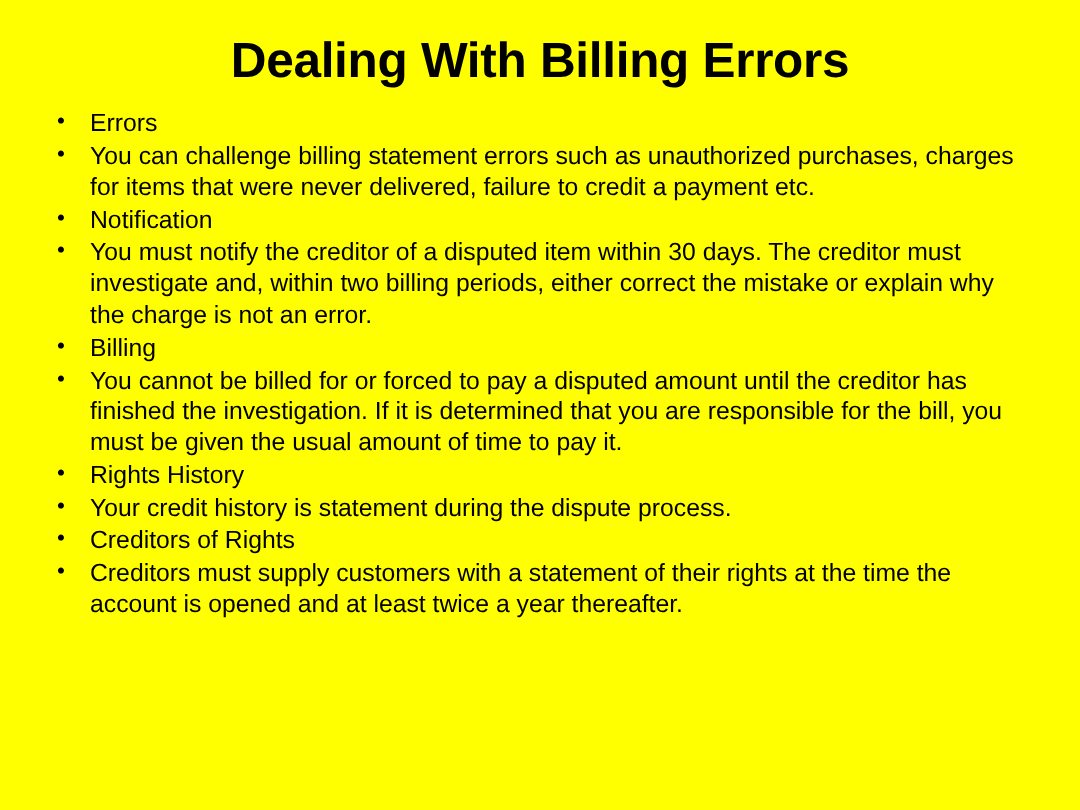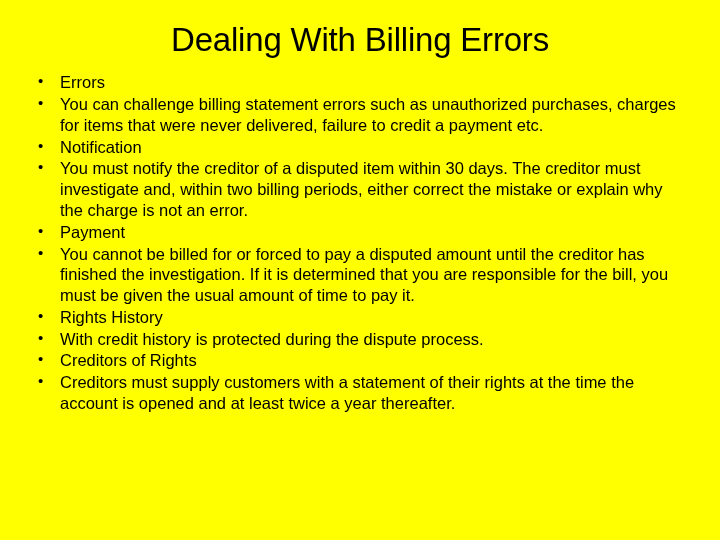--- a/index.html
+++ b/index.html
@@ -16,21 +16,21 @@
   .slide {
     width: 720px;
     height: 540px;
     background: #FFFF00;
     box-sizing: border-box;
     position: relative;
   }
   .slide-title {
     text-align: center;
     font-size: 33px;
-    font-weight: normal;
+    font-weight: bold;
     color: #000000;
     padding-top: 22px;
     letter-spacing: -0.2px;
     line-height: 1.1;
   }
   .bullet-list {
     margin: 14px 0 0 0;
     padding: 0 30px 0 38px;
     list-style: none;
   }
@@ -73,33 +73,33 @@
     <li class="bullet-item heading">
       <span class="bullet-marker">•</span>
       <span class="bullet-text">Notification</span>
     </li>
     <li class="bullet-item">
       <span class="bullet-marker">•</span>
       <span class="bullet-text">You must notify the creditor of a disputed item within 30 days. The creditor must investigate and, within two billing periods, either correct the mistake or explain why the charge is not an error.</span>
     </li>
     <li class="bullet-item heading">
       <span class="bullet-marker">•</span>
-      <span class="bullet-text">Payment</span>
+      <span class="bullet-text">Billing</span>
     </li>
     <li class="bullet-item">
       <span class="bullet-marker">•</span>
       <span class="bullet-text">You cannot be billed for or forced to pay a disputed amount until the creditor has finished the investigation. If it is determined that you are responsible for the bill, you must be given the usual amount of time to pay it.</span>
     </li>
     <li class="bullet-item heading">
       <span class="bullet-marker">•</span>
       <span class="bullet-text">Rights History</span>
     </li>
     <li class="bullet-item">
       <span class="bullet-marker">•</span>
-      <span class="bullet-text">With credit history is protected during the dispute process.</span>
+      <span class="bullet-text">Your credit history is statement during the dispute process.</span>
     </li>
     <li class="bullet-item heading">
       <span class="bullet-marker">•</span>
       <span class="bullet-text">Creditors of Rights</span>
     </li>
     <li class="bullet-item">
       <span class="bullet-marker">•</span>
       <span class="bullet-text">Creditors must supply customers with a statement of their rights at the time the account is opened and at least twice a year thereafter.</span>
     </li>
   </ul>

